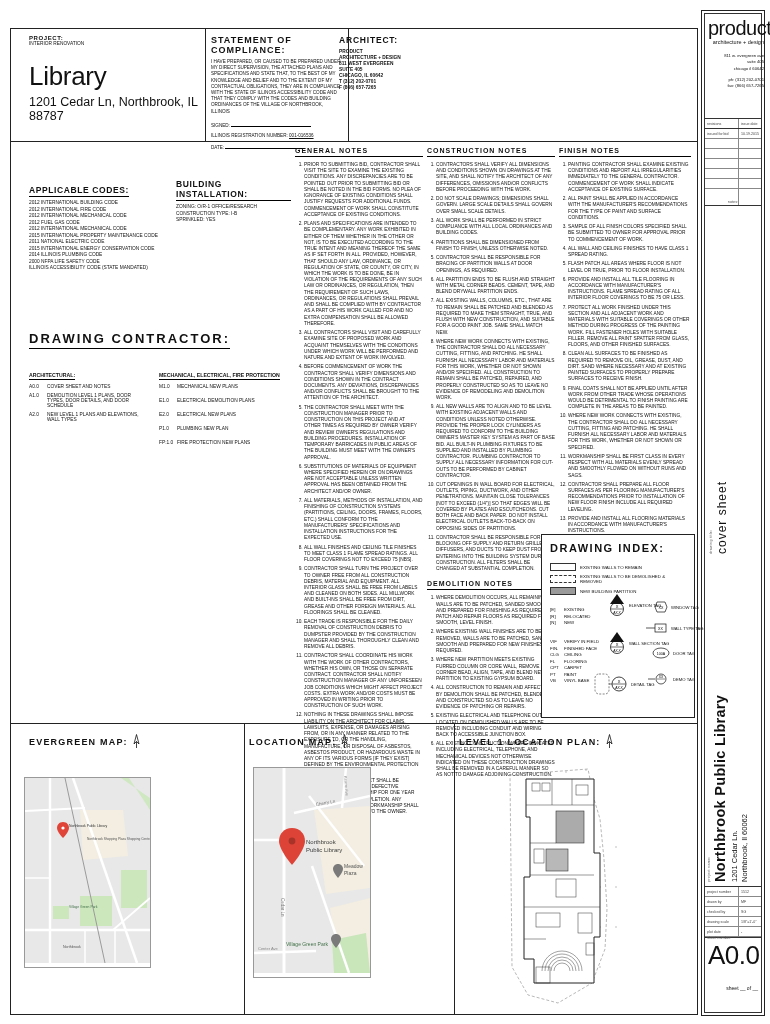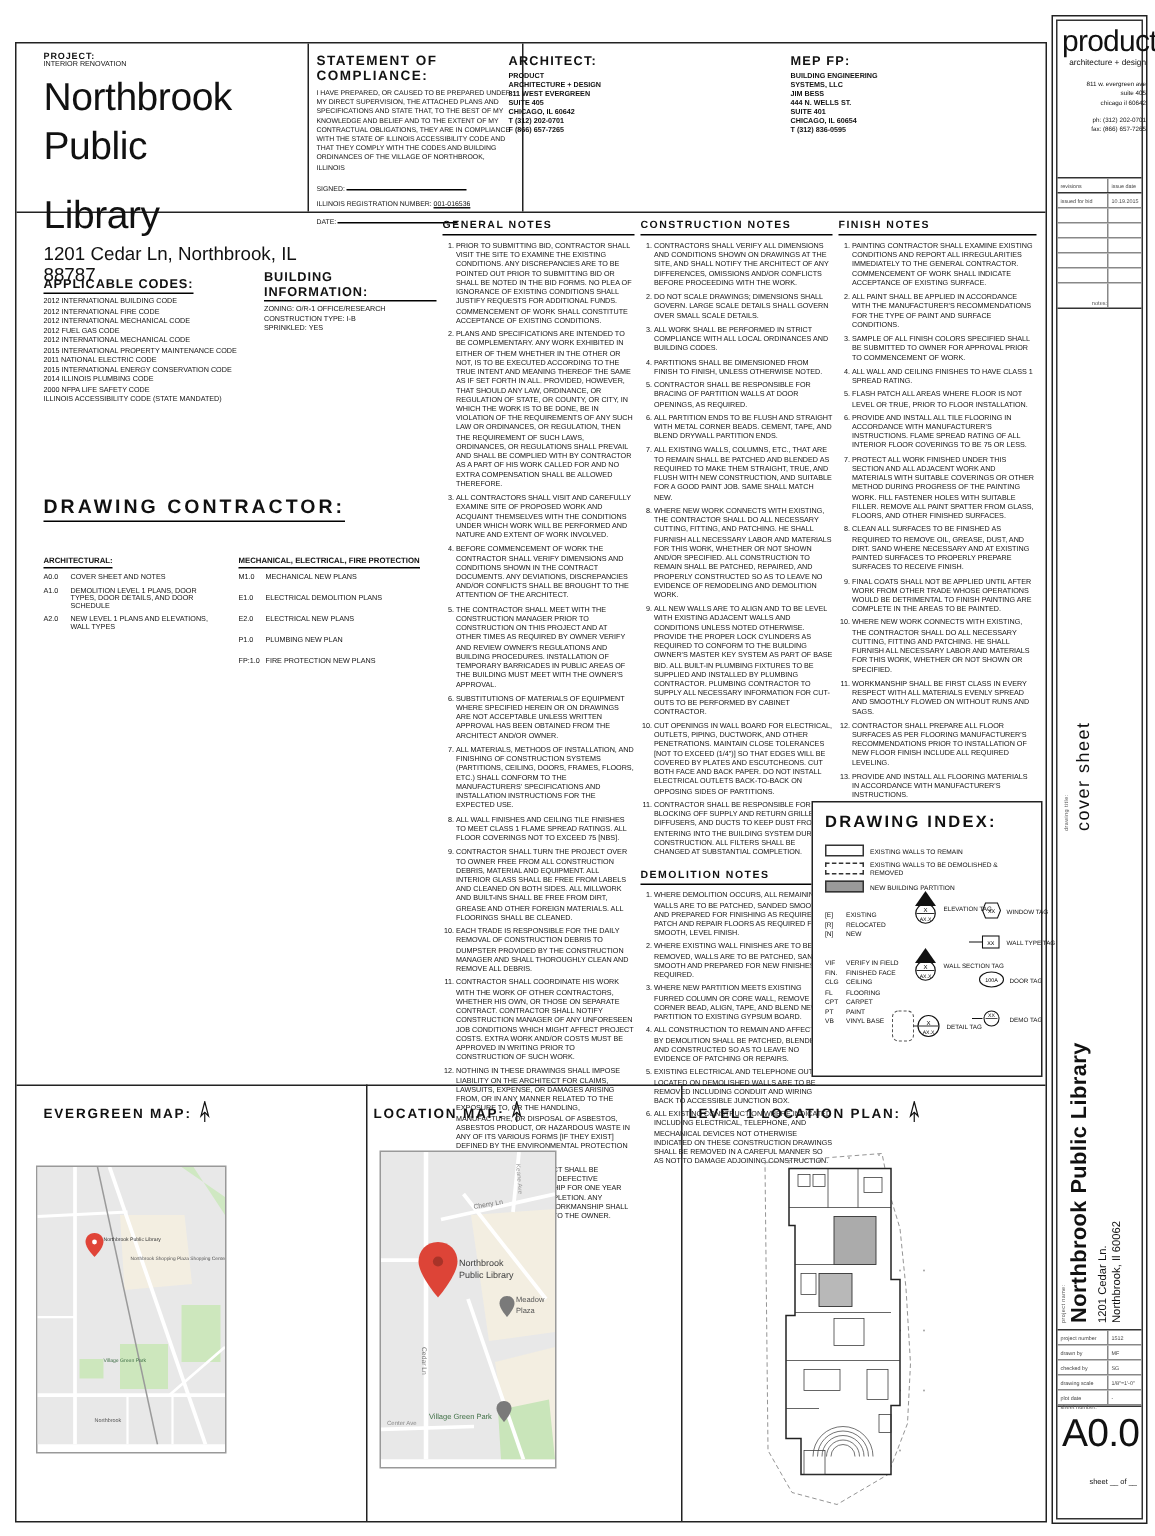--- a/index.html
+++ b/index.html
@@ -75,21 +75,20 @@
 <div class="sheet">
 
   <div class="abs main-frame">
 
     <div class="abs hdr">
 
       <div class="abs" style="left:18px;top:6px;width:175px;">
         <div class="lbl-sm">PROJECT:</div>
         <div style="font-size:4.8px;margin-bottom:2px;">INTERIOR RENOVATION</div>
         <div class="proj-big">
-          <div>Northbrook Public</div>
           <div style="margin-top:14px;">Library</div>
         </div>
         <div class="proj-addr">1201 Cedar Ln, Northbrook, IL 88787</div>
       </div>
       <div class="abs vline" style="left:194px;top:0;height:112px;"></div>
 
       <div class="abs" style="left:200px;top:6px;width:132px;">
         <div class="sec-title" style="font-size:9px;">STATEMENT OF COMPLIANCE:</div>
         <div class="body-tiny" style="margin-top:4px;">I HAVE PREPARED, OR CAUSED TO BE PREPARED UNDER MY DIRECT SUPERVISION, THE ATTACHED PLANS AND SPECIFICATIONS AND STATE THAT, TO THE BEST OF MY KNOWLEDGE AND BELIEF AND TO THE EXTENT OF MY CONTRACTUAL OBLIGATIONS, THEY ARE IN COMPLIANCE WITH THE STATE OF ILLINOIS ACCESSIBILITY CODE AND THAT THEY COMPLY WITH THE CODES AND BUILDING ORDINANCES OF THE VILLAGE OF NORTHBROOK, ILLINOIS</div>
         <div class="body-tiny" style="margin-top:6px;"><span>SIGNED:</span> <span class="sign-line"></span></div>
@@ -106,33 +105,20 @@
             <p></p>
             <p>811 WEST EVERGREEN</p>
             <p>SUITE 405</p>
             <p>CHICAGO, IL 60642</p>
             <p>T (312) 202-0701</p>
             <p>F (866) 657-7265</p>
           </div>
       </div>
 
 
-      <div class="abs hdr-col" style="left:516px;top:6px;width:86px;">
-        <div class="hdr-col-title">MEP FP:</div>
-        <div>
-            <p>BUILDING ENGINEERING</p>
-            <p>SYSTEMS, LLC</p>
-            <p></p>
-            <p>JIM BESS</p>
-            <p>444 N. WELLS ST.</p>
-            <p>SUITE 401</p>
-            <p>CHICAGO, IL 60654</p>
-            <p>T (312) 836-0595</p>
-          </div>
-      </div>
     </div>
 
 
     <div class="abs" style="left:18px;top:150px;width:140px;">
       <div class="h-underline" style="font-size:8.5px;">APPLICABLE CODES:</div>
       <ul class="plain codes">
           <li>2012 INTERNATIONAL BUILDING CODE</li>
           <li>2012 INTERNATIONAL FIRE CODE</li>
           <li>2012 INTERNATIONAL MECHANICAL CODE</li>
           <li>2012 FUEL GAS CODE</li>
@@ -140,21 +126,21 @@
           <li>2015 INTERNATIONAL PROPERTY MAINTENANCE CODE</li>
           <li>2011 NATIONAL ELECTRIC CODE</li>
           <li>2015 INTERNATIONAL ENERGY CONSERVATION CODE</li>
           <li>2014 ILLINOIS PLUMBING CODE</li>
           <li>2000 NFPA LIFE SAFETY CODE</li>
           <li>ILLINOIS ACCESSIBILITY CODE (STATE MANDATED)</li>
         </ul>
     </div>
 
     <div class="abs" style="left:165px;top:150px;width:115px;">
-      <div class="h-underline" style="font-size:8.5px;">BUILDING INFORMATION:</div>
+      <div class="h-underline" style="font-size:8.5px;">BUILDING INSTALLATION:</div>
       <ul class="plain codes">
           <li>ZONING: O/R-1 OFFICE/RESEARCH</li>
           <li>CONSTRUCTION TYPE: I-B</li>
           <li>SPRINKLED: YES</li>
         </ul>
     </div>
 
     <div class="abs" style="left:18px;top:300px;width:262px;">
       <div class="dwg-title">DRAWING CONTRACTOR:</div>
       <div style="display:flex;margin-top:14px;">

